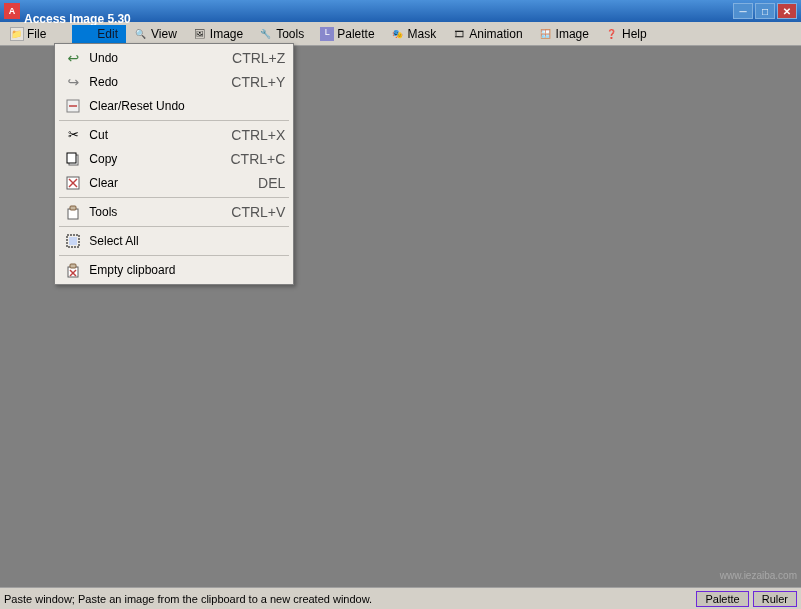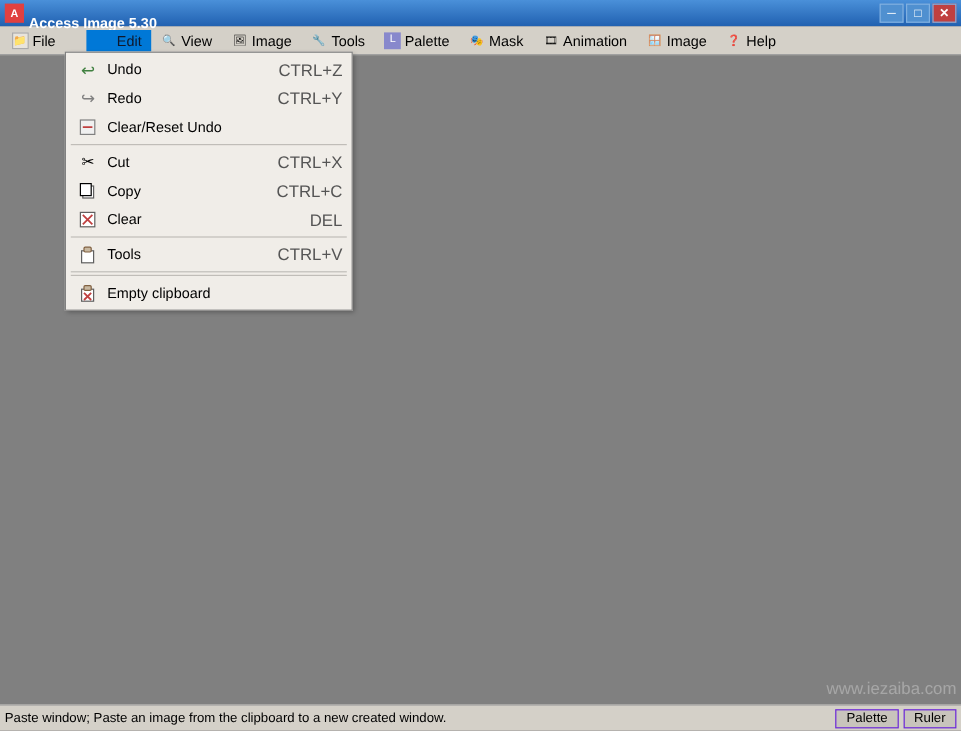--- a/index.html
+++ b/index.html
@@ -174,21 +174,21 @@
       background: #c8c4bc;
       border: 1px solid #6d28d9;
       font-size: 11px;
       cursor: pointer;
       margin-left: 4px;
     }
     .watermark {
       position: absolute;
       bottom: 28px;
       right: 4px;
-      font-size: 14px;
+      font-size: 10px;
       color: rgba(255,255,255,0.3);
       pointer-events: none;
     }
   </style>
 </head>
 <body>
 
 <div id="title-bar">
   <div class="app-icon">A</div>
   <span class="title-text">Access Image 5.30</span>
@@ -588,20 +588,29 @@
           <rect x="5" y="2" width="6" height="4" rx="1" fill="#c8b8a0" stroke="#806040" stroke-width="1"></rect>
         </svg>
     </span>
     <span>Tools</span>
     <span class="dd-shortcut">CTRL+V</span>
   </div>
 
 
   <div class="dd-sep"></div>
 
+  <div class="dd-item">
+    <span class="dd-icon">
+      <svg width="16" height="16" viewBox="0 0 16 16">
+          <rect x="2" y="2" width="12" height="12" fill="none" stroke="#000" stroke-width="1" stroke-dasharray="2,1"></rect>
+          <rect x="4" y="4" width="8" height="8" fill="#a0c0ff" opacity="0.5"></rect>
+        </svg>
+    </span>
+    <span>Select All</span>
+  </div>
 
   <div class="dd-sep"></div>
 
   <div class="dd-item">
     <span class="dd-icon">
       <svg width="16" height="16" viewBox="0 0 16 16">
           <rect x="3" y="5" width="10" height="10" fill="white" stroke="#606060" stroke-width="1"></rect>
           <rect x="5" y="2" width="6" height="4" rx="1" fill="#c8b8a0" stroke="#806040" stroke-width="1"></rect>
           <line x1="5" y1="8" x2="11" y2="14" stroke="#c04040" stroke-width="1.5"></line>
           <line x1="11" y1="8" x2="5" y2="14" stroke="#c04040" stroke-width="1.5"></line>

